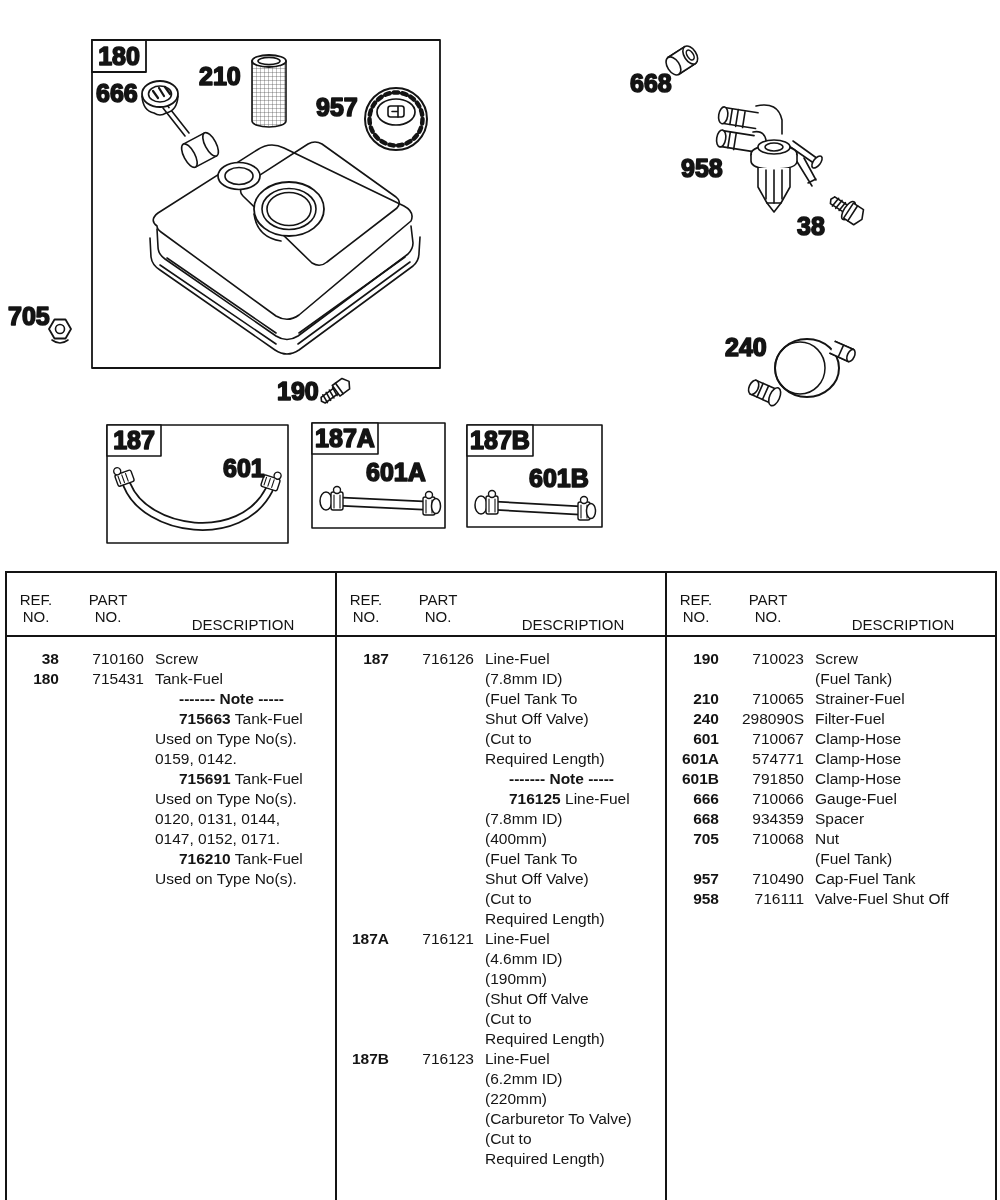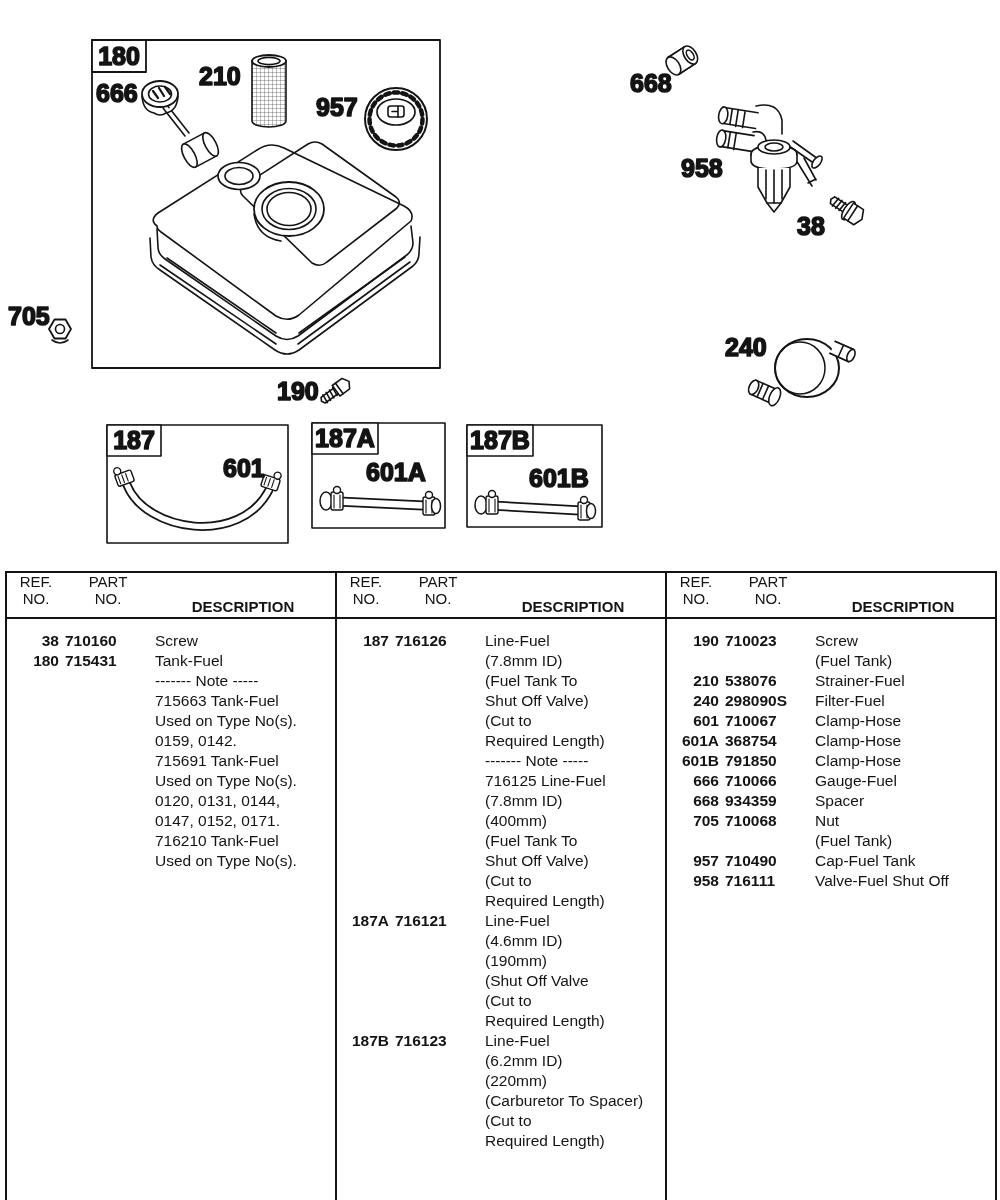--- a/index.html
+++ b/index.html
@@ -5,30 +5,30 @@
   html,body{margin:0;padding:0;background:#fff;}
   body{width:1000px;height:1200px;position:relative;overflow:hidden;
        font-family:"Liberation Sans",sans-serif;color:#141414;}
   .diagram-area{position:absolute;left:0;top:0;width:1000px;height:569px;}
   svg text{font-family:"Liberation Sans",sans-serif;font-weight:bold;fill:#141414;}
   .parts-table{position:absolute;left:5px;top:571px;width:988px;height:629px;
     display:flex;border:2px solid #141414;border-bottom:none;background:#fff;}
   .pcol{flex:1 1 0;display:flex;flex-direction:column;min-width:0;}
   .pcol.mid{border-left:2px solid #141414;border-right:2px solid #141414;}
   .phead{height:44px;border-bottom:2px solid #141414;display:grid;
-    grid-template-columns:58px 86px 1fr;padding-top:0;}
+    grid-template-columns:58px 86px 1fr;padding-top:18px;}
   .h-2line{text-align:center;font-size:15px;line-height:17px;font-weight:normal;}
   .h-desc{font-size:15px;display:flex;align-items:flex-end;justify-content:center;
-    padding-bottom:2px;font-weight:bold;}
+    padding-bottom:2px;font-weight:normal;}
   .pbody{padding-top:12px;}
   .trow{display:grid;grid-template-columns:58px 86px 1fr;font-size:15.5px;line-height:20px;}
   .c-ref{text-align:right;padding-right:6px;font-weight:bold;}
-  .c-part{text-align:left;padding-right:7px;font-weight:bold;}
+  .c-part{text-align:right;padding-right:7px;font-weight:normal;}
   .c-desc{padding-left:4px;white-space:nowrap;}
-  .c-desc b{font-weight:normal;}
+  .c-desc b{font-weight:bold;margin-left:24px;}
 </style>
 </head>
 <body>
 
 <div class="diagram-area">
 <svg width="1000" height="569" viewBox="0 0 1000 569" fill="none" stroke="#141414" stroke-width="1.6" stroke-linecap="round" stroke-linejoin="round">
   <defs>
     <pattern id="mesh" patternUnits="userSpaceOnUse" width="4" height="4">
       <path d="M0,0 H4 M0,0 V4" stroke="#4a4a4a" stroke-width="0.7"></path>
     </pattern>
@@ -435,21 +435,21 @@
           <div class="c-desc">(6.2mm ID)</div>
         </div>
         <div class="trow">
           <div class="c-ref"></div>
           <div class="c-part"></div>
           <div class="c-desc">(220mm)</div>
         </div>
         <div class="trow">
           <div class="c-ref"></div>
           <div class="c-part"></div>
-          <div class="c-desc">(Carburetor To Spacer)</div>
+          <div class="c-desc">(Carburetor To Valve)</div>
         </div>
         <div class="trow">
           <div class="c-ref"></div>
           <div class="c-part"></div>
           <div class="c-desc">(Cut to</div>
         </div>
         <div class="trow">
           <div class="c-ref"></div>
           <div class="c-part"></div>
           <div class="c-desc">Required Length)</div>
@@ -474,36 +474,36 @@
           <div class="c-part">710023</div>
           <div class="c-desc">Screw</div>
         </div>
         <div class="trow">
           <div class="c-ref"></div>
           <div class="c-part"></div>
           <div class="c-desc">(Fuel Tank)</div>
         </div>
         <div class="trow">
           <div class="c-ref">210</div>
-          <div class="c-part">538076</div>
+          <div class="c-part">710065</div>
           <div class="c-desc">Strainer-Fuel</div>
         </div>
         <div class="trow">
           <div class="c-ref">240</div>
           <div class="c-part">298090S</div>
           <div class="c-desc">Filter-Fuel</div>
         </div>
         <div class="trow">
           <div class="c-ref">601</div>
           <div class="c-part">710067</div>
           <div class="c-desc">Clamp-Hose</div>
         </div>
         <div class="trow">
           <div class="c-ref">601A</div>
-          <div class="c-part">368754</div>
+          <div class="c-part">574771</div>
           <div class="c-desc">Clamp-Hose</div>
         </div>
         <div class="trow">
           <div class="c-ref">601B</div>
           <div class="c-part">791850</div>
           <div class="c-desc">Clamp-Hose</div>
         </div>
         <div class="trow">
           <div class="c-ref">666</div>
           <div class="c-part">710066</div>

